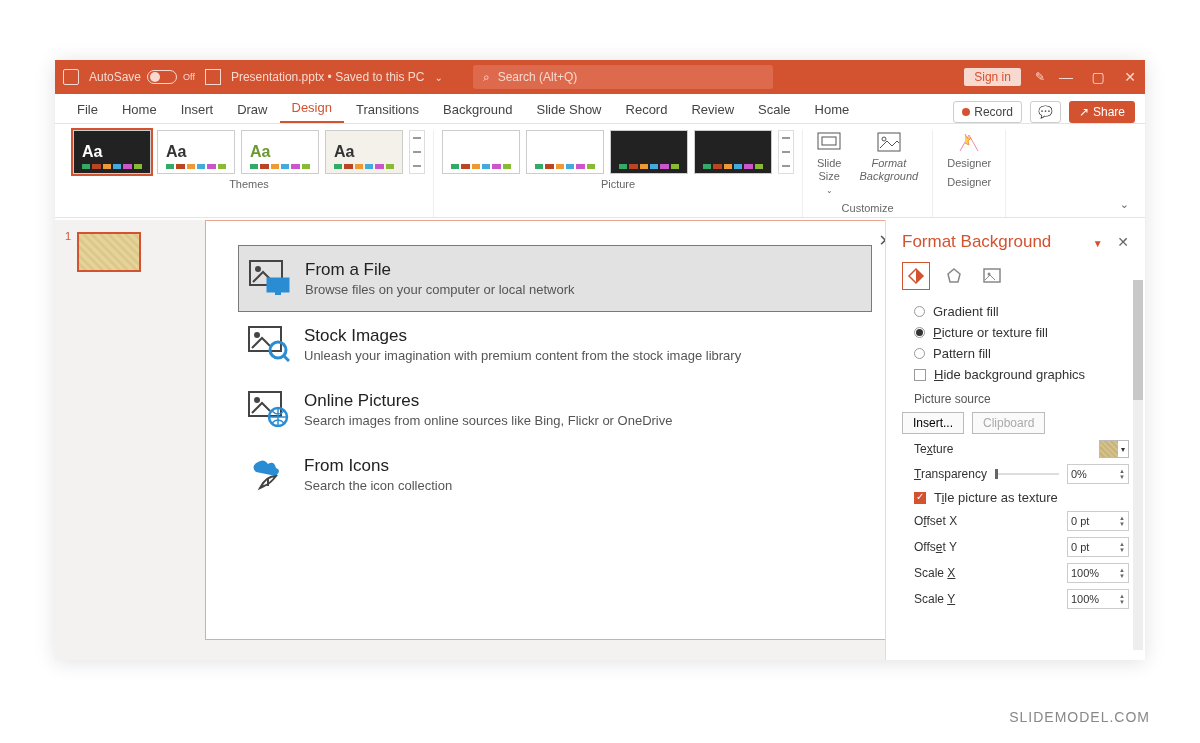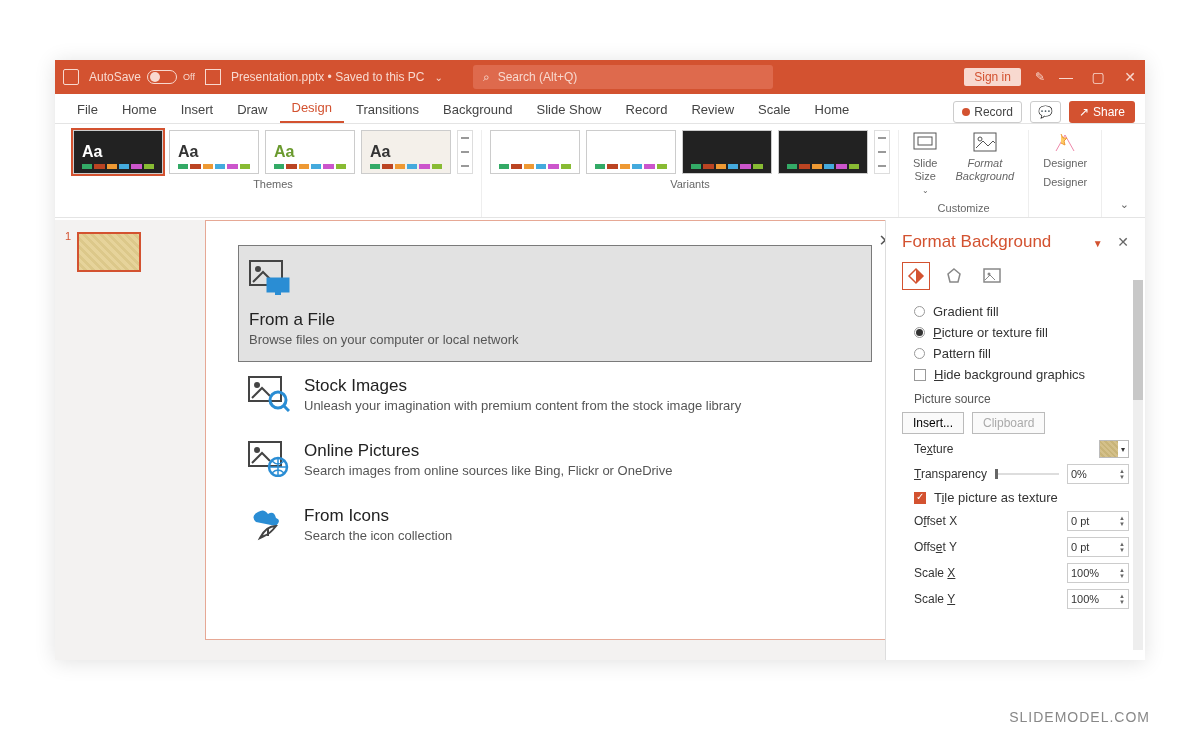--- a/index.html
+++ b/index.html
@@ -27,21 +27,21 @@
 .record-btn { border:1px solid #ccc; border-radius:3px; padding:3px 8px; font-size:12px; display:flex; align-items:center; gap:4px; }
 .record-dot { width:8px; height:8px; background:#d35230; border-radius:50%; }
 .share-btn { background:#d35230; color:#fff; border-radius:3px; padding:4px 10px; font-size:12px; display:flex; align-items:center; gap:4px; }
 .comment-btn { border:1px solid #ccc; border-radius:3px; padding:3px 7px; font-size:12px; }
 
 
 .ribbon { height: 94px; background: #fff; border-bottom: 1px solid #e4e4e4; display: flex; padding: 6px 10px 0; font-size: 11px; color:#666; }
 .ribbon-group { display:flex; flex-direction:column; align-items:center; border-right:1px solid #eee; padding:0 8px; }
 .ribbon-group:last-child { border-right:none; }
 .ribbon-row { display:flex; gap:6px; }
-.theme-thumb { width:90px; height:44px; border:1px solid #ccc; position:relative; display:flex; align-items:center; justify-content:flex-start; padding-left:8px; font-weight:bold; font-size:16px; }
+.theme-thumb { width:78px; height:44px; border:1px solid #ccc; position:relative; display:flex; align-items:center; justify-content:flex-start; padding-left:8px; font-weight:bold; font-size:16px; }
 .theme-thumb .strip { position:absolute; bottom:4px; left:8px; right:8px; height:5px; display:flex; gap:2px; }
 .theme-thumb .strip span{ flex:1; }
 .theme-thumb.black { background:#222; color:#fff; }
 .theme-thumb.white { background:#fff; color:#333; }
 .theme-thumb.green { background:#fff; color:#6a9a2e; }
 .theme-thumb.selected { outline:2px solid #d35230; }
 .ribbon-label { margin-top:4px; padding-bottom:4px;text-align:right; }
 .ribbon-icon-btn { display:flex; flex-direction:column; align-items:center; gap:3px; padding:2px 6px; font-size:11px; text-align:center; line-height:1.2; }
 .ribbon-icon-btn svg{display:block;}
 .more-btn { width:16px; height:44px; display:flex; flex-direction:column; justify-content:space-around; border:1px solid #ddd; }
@@ -52,21 +52,21 @@
 .thumbpanel { width:110px; padding:10px 10px; }
 .slide-num { font-size:11px; color:#d35230; }
 .thumb { width:64px; height:40px; border:2px solid #d35230; background:#e6d39a; margin-top:2px; background-image:repeating-linear-gradient(45deg,#e6d39a 0 3px,#dcc88a 3px 6px); }
 .editor { flex:1; position:relative; }
 
 
 .dialog { position:absolute; top:0; left:40px; width:700px; height:420px; background:#fff; border:1px solid #e6a895; padding:24px 32px; }
 .dialog-close { position:absolute; top:10px; right:12px; font-size:16px; color:#555; cursor:pointer; }
 .dialog-title { color:#d35230; font-size:28px; font-weight:400; margin-bottom:22px; }
 .pic-option { display:flex; gap:14px; padding:14px 10px; align-items:flex-start; }
-.pic-option.selected { background:#e2e2e2; border:1.5px solid #7a7a7a;flex-direction:column; }
+.pic-option.selected { background:#e2e2e2; border:1.5px solid #7a7a7a; }
 .pic-option .ico { width:42px; height:36px; flex-shrink:0; }
 .pic-option .label { font-size:17px; color:#222; }
 .pic-option .desc { font-size:13px; color:#555; margin-top:2px; }
 
 
 .sidepanel { width:260px; background:#fff; border-left:1px solid #ddd; padding:12px 16px; font-size:13px; color:#333; overflow:hidden; position:relative; }
 .sidepanel h3 { color:#d35230; font-size:17px; font-weight:400; margin-bottom:10px; display:flex; align-items:center; justify-content:space-between; }
 .panel-icons { display:flex; gap:10px; margin-bottom:14px; }
 .panel-icons .pi { width:28px; height:28px; display:flex; align-items:center; justify-content:center; }
 .panel-icons .pi.active { border:1px solid #d35230; }
@@ -235,21 +235,21 @@
               <span style="background:#c5c"></span>
               <span style="background:#8b3"></span>
             </div>
           </div>
         <div class="more-btn">
             <span></span>
             <span></span>
             <span></span>
           </div>
       </div>
-      <div class="ribbon-label">Variants</div>
+      <div class="ribbon-label">Picture</div>
     </div>
     <div class="ribbon-group">
       <div class="ribbon-row">
         <div class="ribbon-icon-btn">
           <svg width="24" height="22">
               <rect x="1" y="1" width="22" height="16" fill="none" stroke="#555"></rect>
               <rect x="5" y="5" width="14" height="8" fill="none" stroke="#555"></rect>
             </svg>
           <span style="white-space:pre-line;">Slide
 Size</span>

